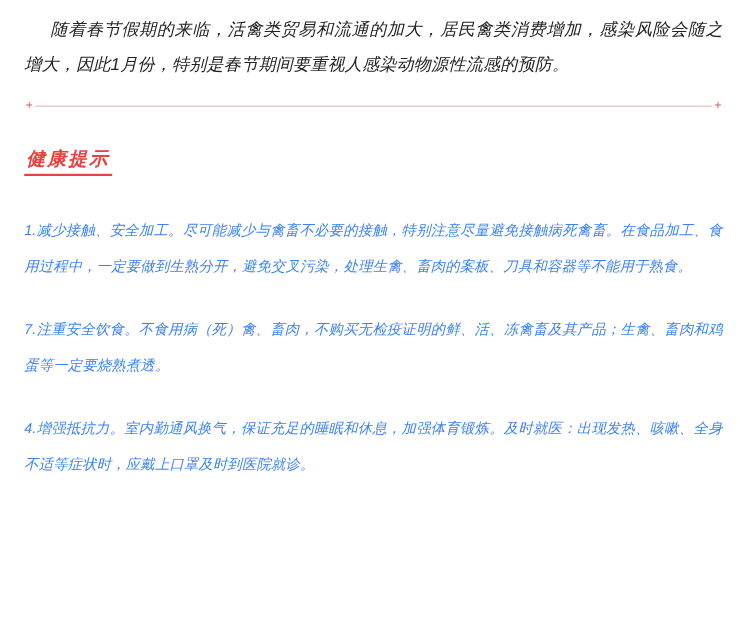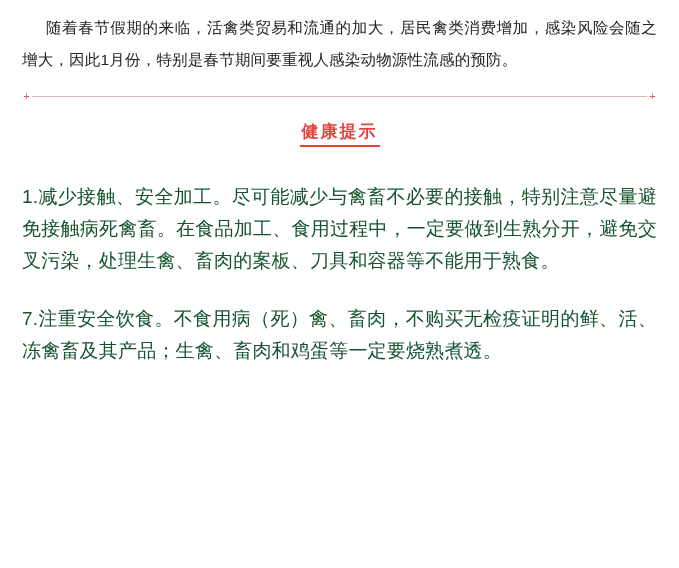--- a/index.html
+++ b/index.html
@@ -13,20 +13,21 @@
     font-family: "Liberation Sans", sans-serif;
     color: #1a1a1a;
     overflow: hidden;
   }
   .page {
     position: relative;
     width: 679px;
     height: 568px;
     box-sizing: border-box;
     padding: 0 22px;
+    font-style: italic;
   }
   .intro {
     margin: 0;
     padding-top: 12px;
     font-size: 15.5px;
     line-height: 32px;
     text-align: justify;
     text-indent: 24px;
     color: #222222;
     letter-spacing: 0.2px;
@@ -58,43 +59,43 @@
     height: 9px;
     color: #d95b5b;
     font-size: 11px;
     line-height: 9px;
     text-align: center;
   }
   .divider .dot.left { left: 0; }
   .divider .dot.right { right: 0; }
 
   .section-title-wrap {
-    margin-top: 17px;
-    text-align: center;
+    margin-top: 30px;
+    text-align: left;
   }
   .section-title {
     display: inline-block;
     font-size: 17px;
     font-weight: bold;
     color: #e8423f;
     letter-spacing: 2px;
     border-bottom: 2px solid #e8423f;
     padding: 0 2px 2px 2px;
     line-height: 22px;
   }
 
   .tips {
     margin-top: 34px;
   }
   .tip {
     margin: 0 0 26px 0;
-    font-size: 19px;
+    font-size: 13px;
     line-height: 32px;
     text-align: justify;
-    color: #14532d;
+    color: #3b82f6;
     letter-spacing: 0.2px;
   }
   .tip:last-child {
     margin-bottom: 0;
   }
 </style>
 </head>
 <body>
 
 <div class="page">
@@ -109,15 +110,16 @@
     </div>
   </div>
 
   <div class="section-title-wrap">
     <span class="section-title">健康提示</span>
   </div>
 
   <div class="tips">
     <p class="tip">1.减少接触、安全加工。尽可能减少与禽畜不必要的接触，特别注意尽量避免接触病死禽畜。在食品加工、食用过程中，一定要做到生熟分开，避免交叉污染，处理生禽、畜肉的案板、刀具和容器等不能用于熟食。</p>
     <p class="tip">7.注重安全饮食。不食用病（死）禽、畜肉，不购买无检疫证明的鲜、活、冻禽畜及其产品；生禽、畜肉和鸡蛋等一定要烧熟煮透。</p>
+    <p class="tip">4.增强抵抗力。室内勤通风换气，保证充足的睡眠和休息，加强体育锻炼。及时就医：出现发热、咳嗽、全身不适等症状时，应戴上口罩及时到医院就诊。</p>
   </div>
 
 </div>
 
 </body></html>

